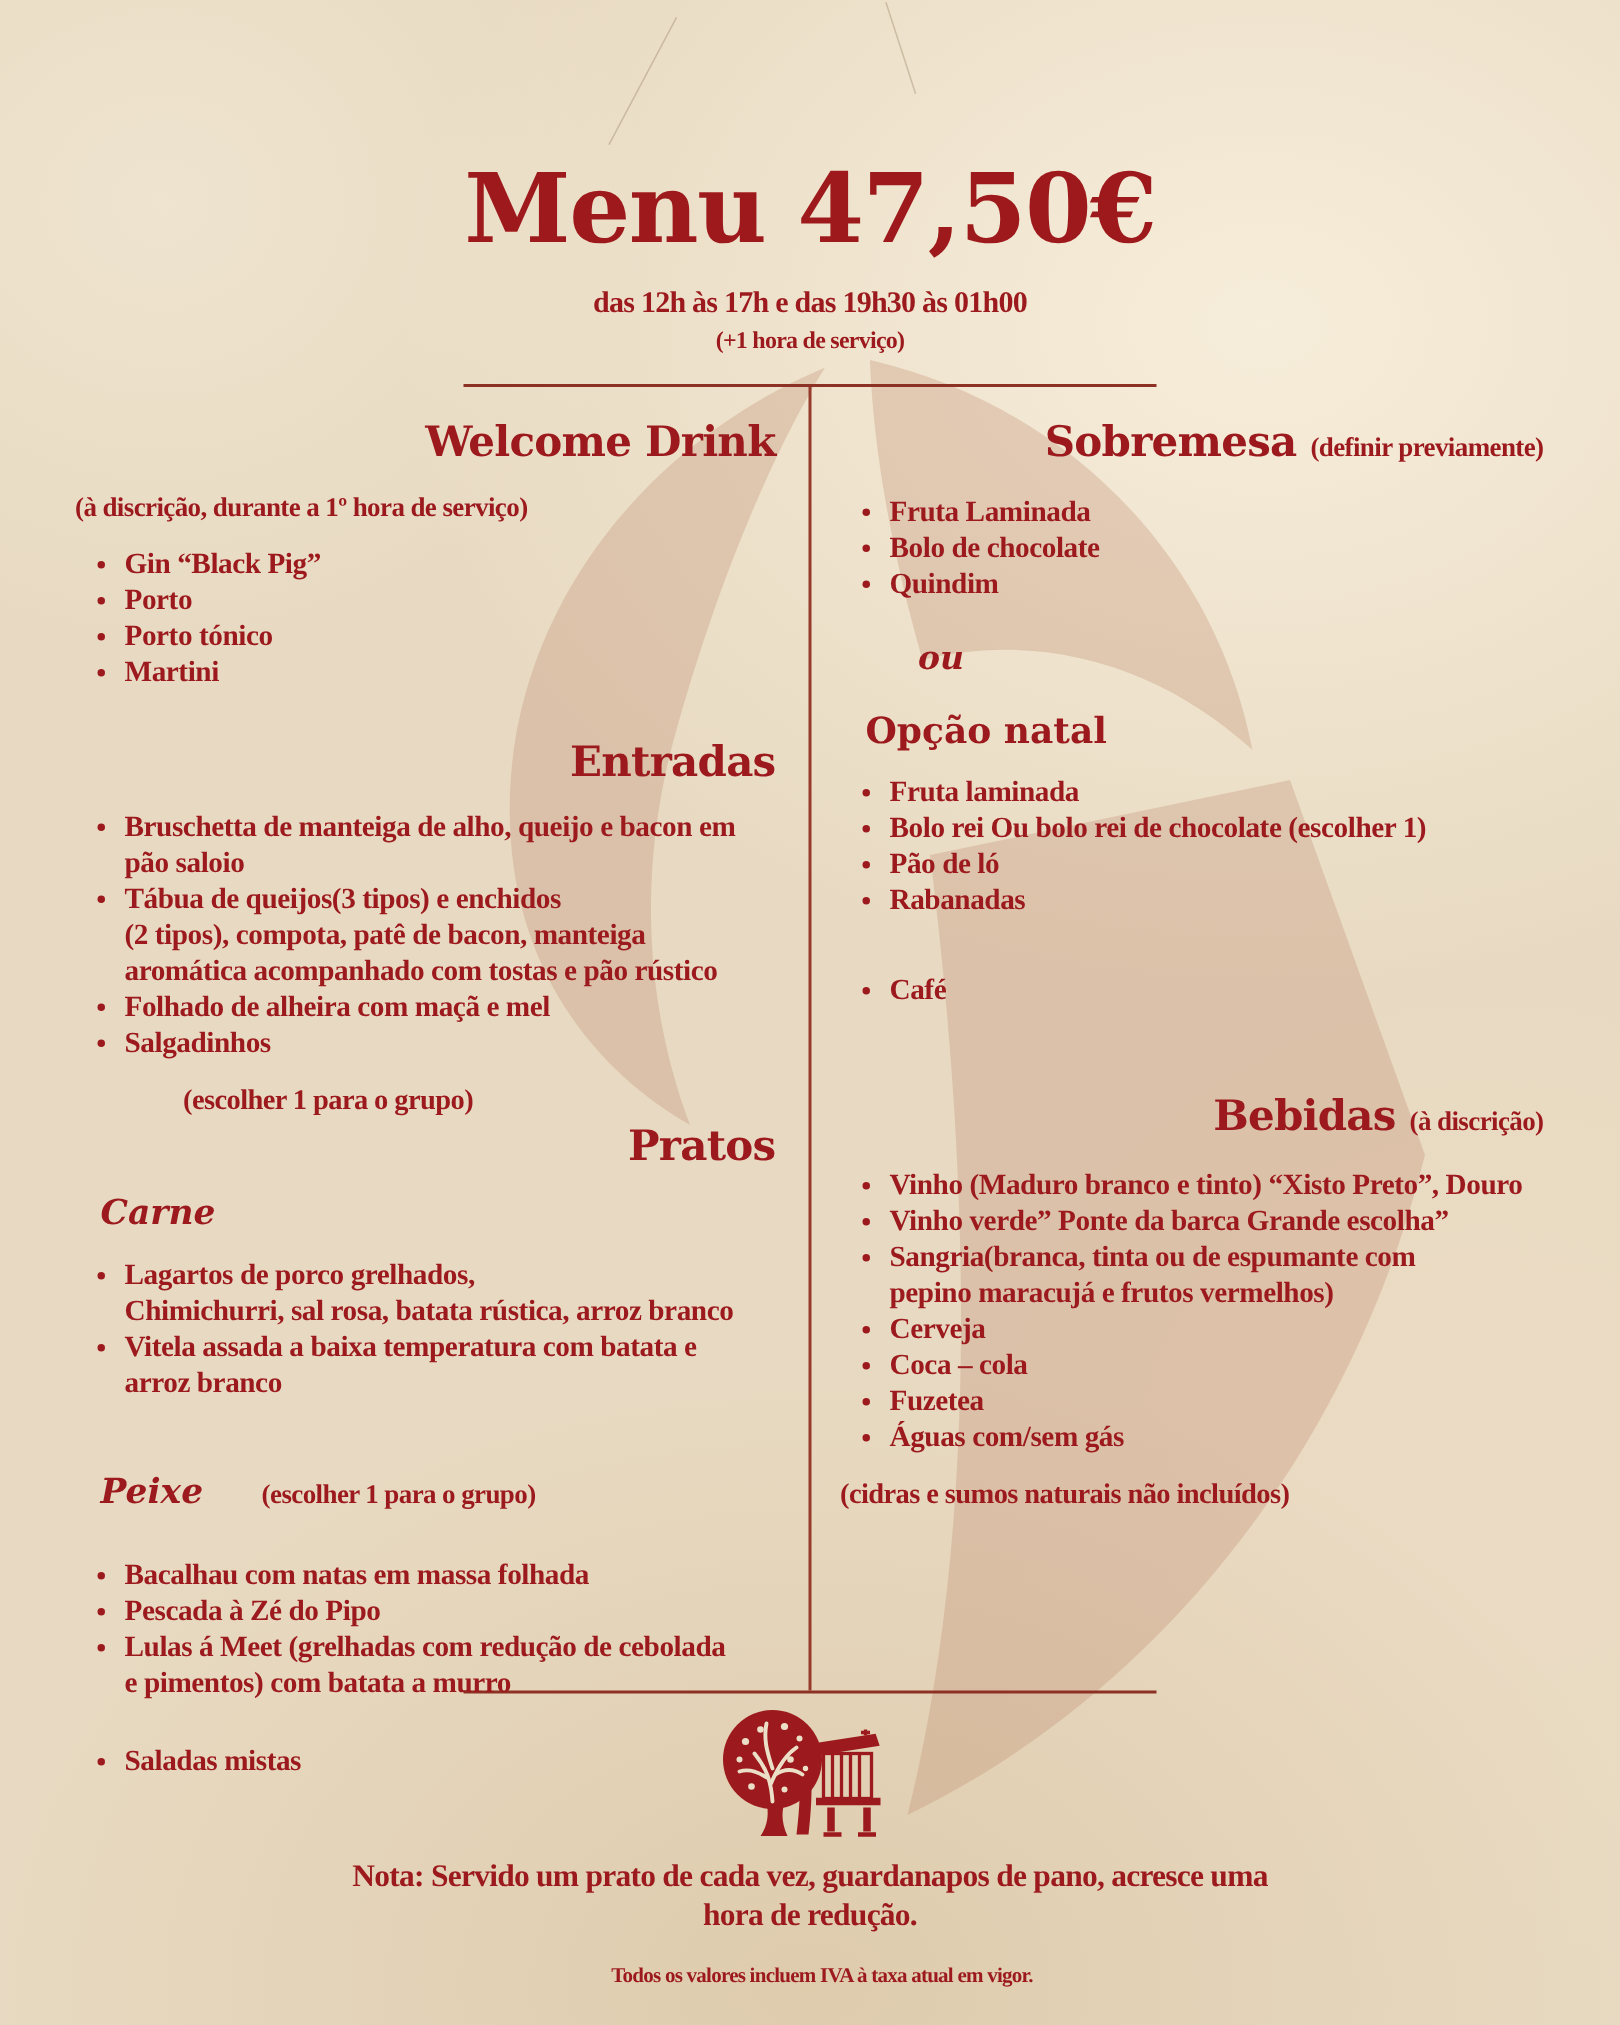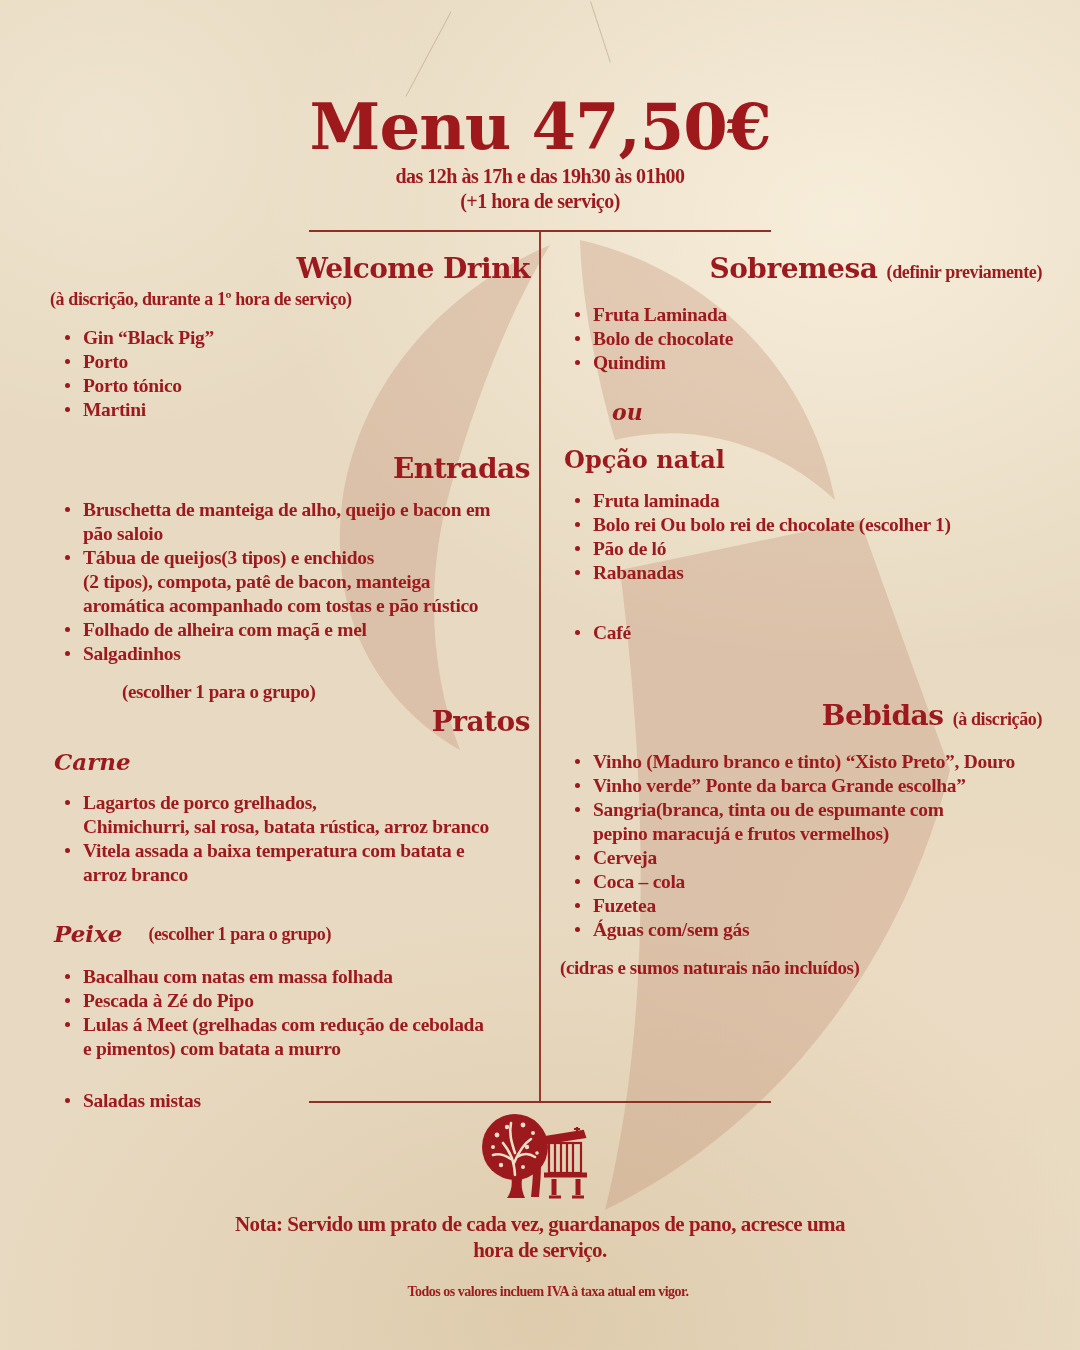--- a/index.html
+++ b/index.html
@@ -11,25 +11,25 @@
       radial-gradient(90% 55% at 78% 16%, rgba(250,242,224,0.80) 0%, rgba(250,242,224,0) 60%),
       radial-gradient(55% 40% at 10% 10%, rgba(241,232,212,0.70) 0%, rgba(241,232,212,0) 55%),
       radial-gradient(85% 50% at 50% 98%, rgba(213,189,152,0.50) 0%, rgba(213,189,152,0) 62%),
       radial-gradient(60% 45% at 92% 72%, rgba(238,219,196,0.55) 0%, rgba(238,219,196,0) 60%);
   }
   .watermark{position:absolute;left:150px;top:150px;width:900px;height:1080px;opacity:.30;z-index:0;}
   .crease{position:absolute;background:rgba(125,98,70,.30);z-index:0;}
   .crease.c1{left:428px;top:6px;width:1px;height:96px;transform:rotate(28deg);}
   .crease.c2{left:600px;top:0;width:1px;height:64px;transform:rotate(-18deg);}
   .content{position:relative;z-index:1;}
-  h1,h2,h3{margin:4px;font-weight:700;}
+  h1,h2,h3{margin:17px;font-weight:700;}
   .header{text-align:center;padding-top:90px;}
   .title{font-family:"DejaVu Serif",serif;font-size:64px;line-height:66px;letter-spacing:-1px;color:#9e191c;}
   .hours{font-size:20px;line-height:25px;letter-spacing:-.5px;}
-  .service{font-size:20px;line-height:25px;letter-spacing:-.5px;}
+  .service{font-size:16px;line-height:25px;letter-spacing:-.5px;}
   .rule{width:462px;height:2px;background:#8e3125;margin:0 auto;}
   .top-rule{margin-top:16px;}
   .columns{position:relative;height:869px;}
   .divider{position:absolute;left:539px;top:0;height:100%;width:2px;background:#963a2b;}
   .col{position:absolute;top:0;}
   .col-left{left:50px;width:484px;}
   .col-right{left:560px;width:486px;}
   .section-h{font-family:"DejaVu Serif",serif;font-size:28px;line-height:30px;letter-spacing:-.5px;text-align:right;}
   .hnote{font-family:"Liberation Serif",serif;font-size:18px;letter-spacing:-.4px;}
   .subnote{font-size:18px;line-height:22px;letter-spacing:-.4px;}
@@ -39,21 +39,21 @@
   .txt{white-space:pre-line;}
   .chooser{font-size:19px;letter-spacing:-.4px;padding-left:72px;}
   .italic{font-style:italic;}
   .sub-h{font-family:"DejaVu Serif",serif;font-size:23px;line-height:26px;}
   .ou{font-family:"DejaVu Serif",serif;font-size:22px;line-height:26px;margin-left:52px;}
   .natal-h{font-family:"DejaVu Serif",serif;font-size:24px;line-height:26px;}
   .peixe-row{display:flex;align-items:baseline;gap:22px;}
   .footnote{font-size:19px;line-height:22px;letter-spacing:-.4px;}
   .mt4{margin-top:4px;}.mt10{margin-top:10px;}.mt12{margin-top:12px;}.mt14{margin-top:14px;}
   .mt16{margin-top:16px;}.mt22{margin-top:22px;}.mt24{margin-top:24px;}.mt28{margin-top:28px;}
-  .mt30{margin-top:30px;align-items:center;}.mt32{margin-top:32px;}.mt36{margin-top:36px;}.mt56{margin-top:56px;}
+  .mt30{margin-top:30px;}.mt32{margin-top:32px;}.mt36{margin-top:36px;}.mt56{margin-top:56px;}
   .footer{text-align:center;}
   .logo-wrap{margin-top:10px;height:86px;}
   .nota{margin-top:12px;font-size:21px;line-height:26px;letter-spacing:-.5px;white-space:pre-line;}
   .iva{margin-top:16px;font-size:14px;line-height:26px;letter-spacing:-.5px;padding-left:16px;}
 </style>
 </head>
 <body>
 
 <div class="page">
 
@@ -281,17 +281,17 @@
             <rect x="68" y="30" width="32" height="30"></rect>
             <path d="M74 30 V60 M80 30 V60 M86 30 V60 M92 30 V60"></path>
             <path d="M63 62 H106" stroke-width="5"></path>
             <path d="M73 66 V82 M97 66 V82" stroke-width="5"></path>
             <path d="M68 84 H80 M91 84 H103" stroke-width="3"></path>
             <path d="M96 14 V18 M93 16 H99"></path>
           </g>
         </svg>
       </div>
       <div class="nota">Nota: Servido um prato de cada vez, guardanapos de pano, acresce uma
-hora de serviço.</div>
+hora de redução.</div>
       <div class="iva">Todos os valores incluem IVA à taxa atual em vigor.</div>
     </footer>
   </div>
 </div>
 
 </body></html>

